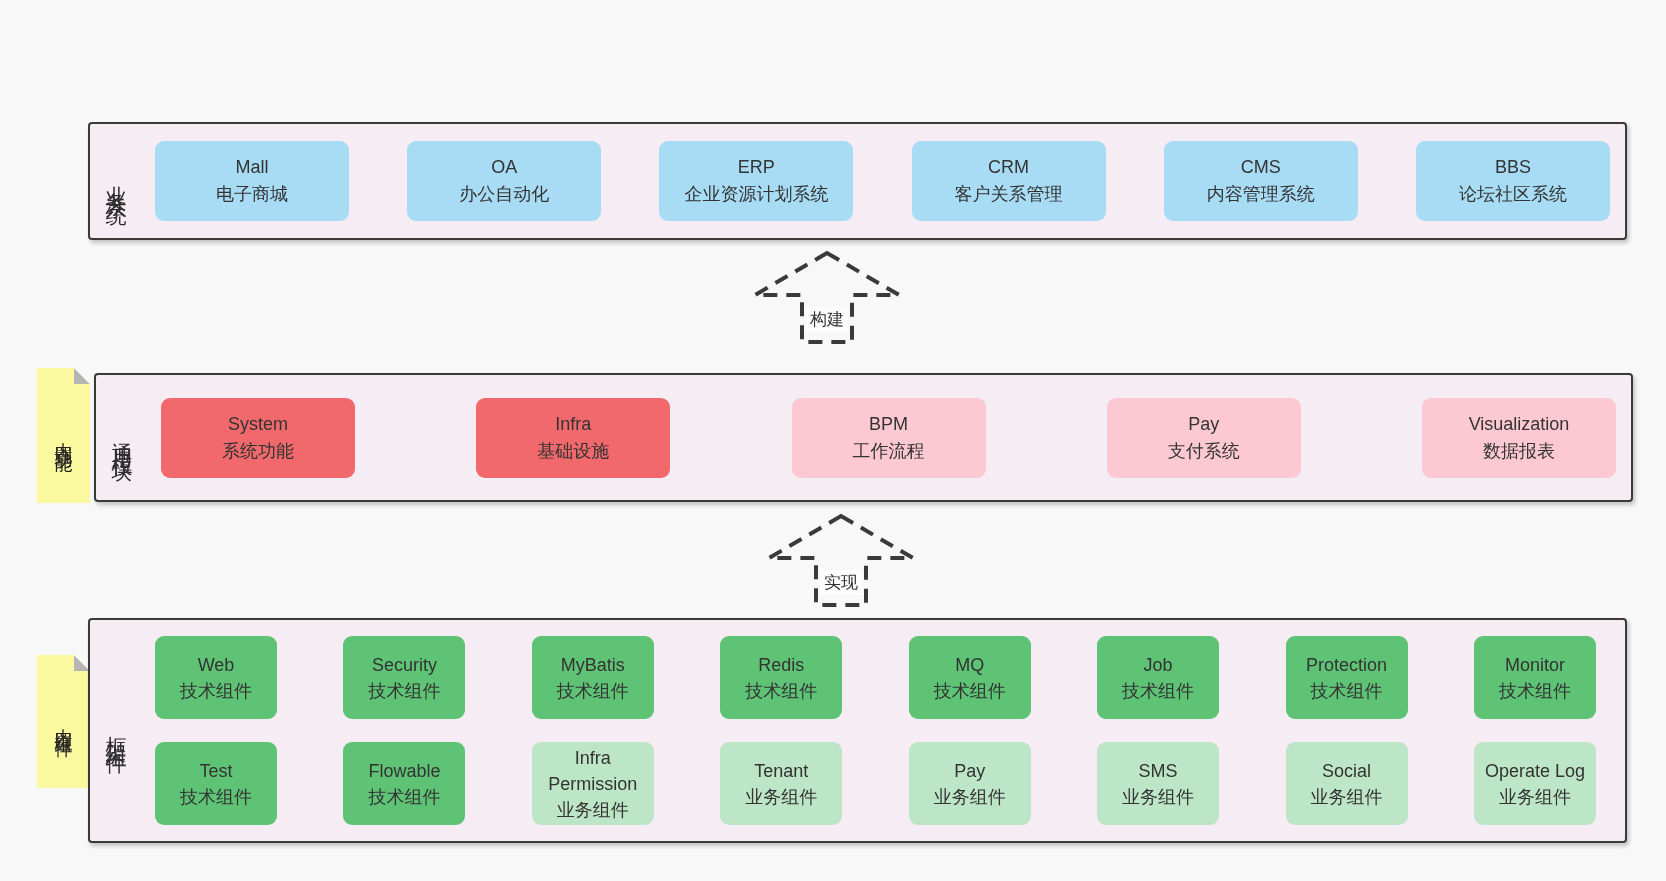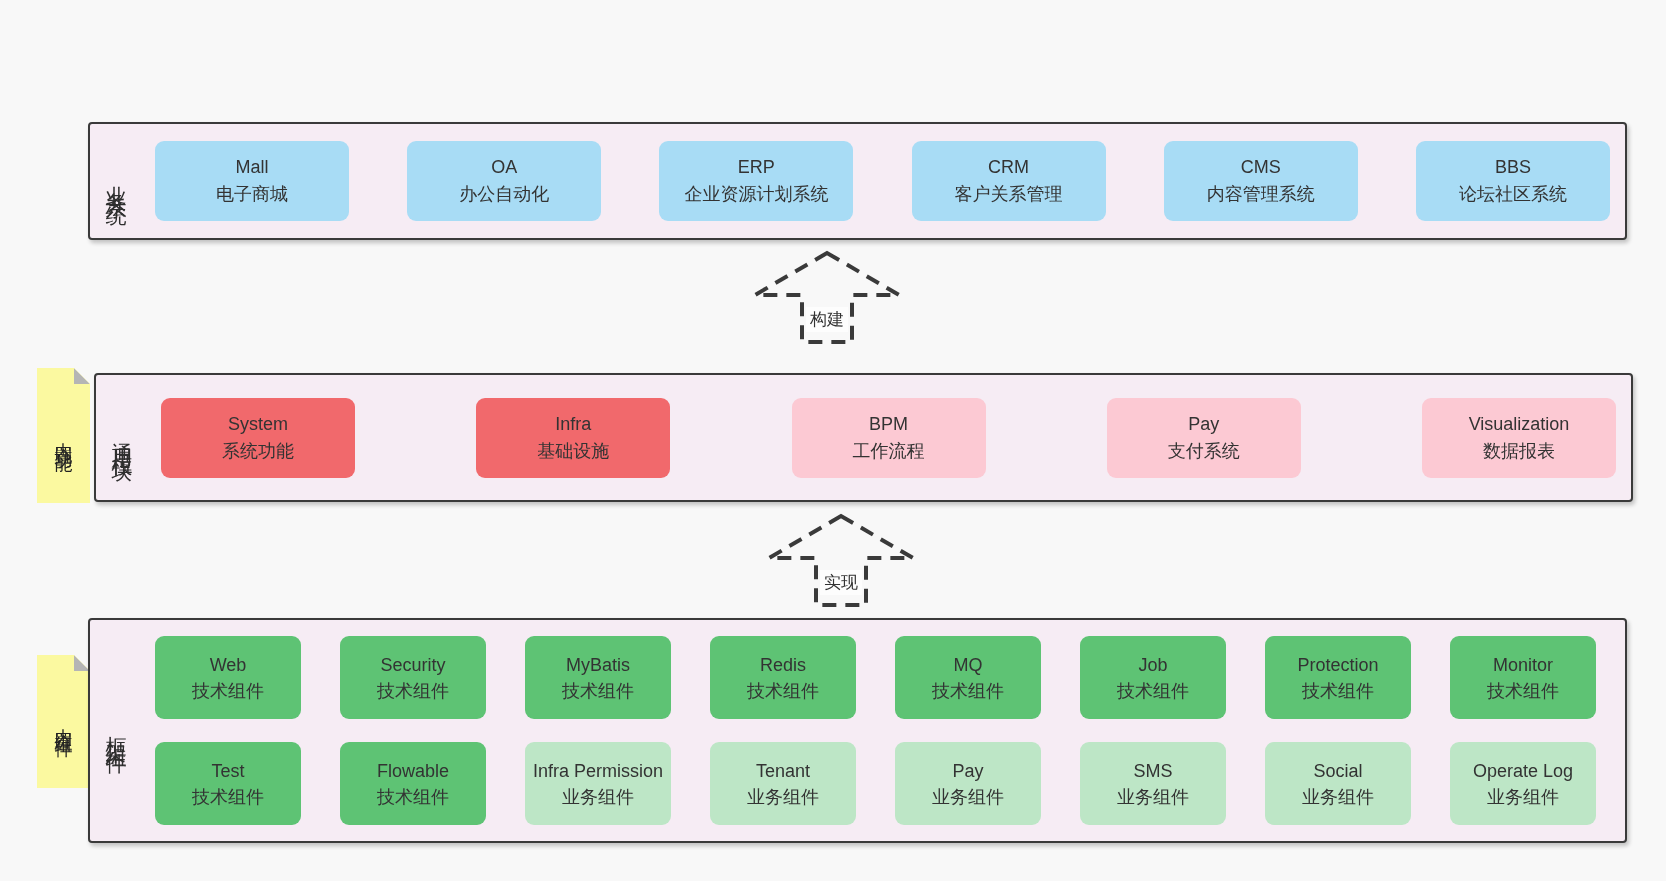--- a/index.html
+++ b/index.html
@@ -42,21 +42,21 @@
   }
   .rows .row{display:flex;justify-content:space-between;}
 
   .box{
     border-radius:9px;
     display:flex;flex-direction:column;align-items:center;justify-content:center;
     text-align:center;font-size:18px;line-height:27px;color:#333;
     box-sizing:border-box;padding:2px 6px;
   }
   .band-1 .box,.band-2 .box{width:194px;height:80px;}
-  .band-3 .box{width:146px;height:83px;line-height:26px;}
+  .band-3 .box{width:122px;height:83px;line-height:26px;}
   .box.blue{background:var(--blue,#a8dcf5);}
   .box.red{background:var(--red,#f1696c);}
   .box.pink{background:var(--pink,#fcc9d3);}
   .box.green{background:var(--green,#5ec374);}
   .box.lightgreen{background:var(--lightgreen,#bde6c6);}
 
   
   .sticky{
     position:absolute;left:37px;width:53px;z-index:1;
     background:var(--sticky,#fbf9a0);

